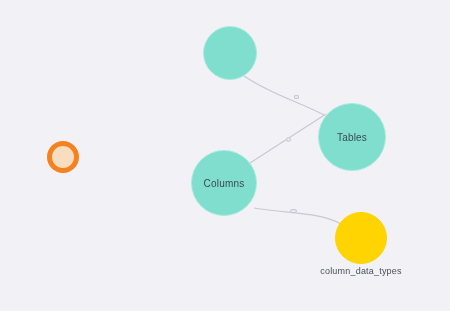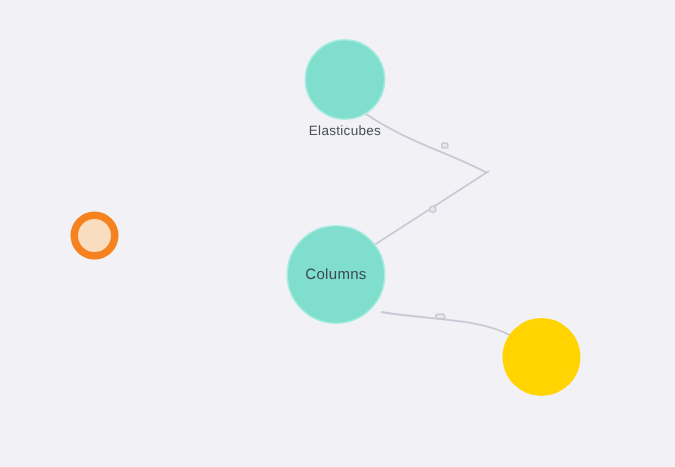--- a/index.html
+++ b/index.html
@@ -82,24 +82,28 @@
 
   <div class="edge-marker marker-square" style="left:294px; top:95px;"></div>
   <div class="edge-marker marker-dot" style="left:286px; top:137px;"></div>
   <div class="edge-marker marker-pill" style="left:290px; top:209px;"></div>
 
   <div class="node" style="left:47px; top:141px; width:32px; height:32px;
               background:#f9ddc0; border:5px solid #f5821f;"></div>
 
   <div class="node" style="left:203px; top:26px; width:54px; height:54px;
               background:#7fdecd; border:1px solid #a8ece0;"></div>
-  <div class="node-outer-label" style="left:170px; top:82px; width:120px;">Elasticubes</div>
 
+  <div class="node" style="left:318px; top:103px; width:68px; height:68px;
+              background:#7fdecd; border:1px solid #a8ece0;">
+    <span class="node-inner-label">Tables</span>
+  </div>
 
   <div class="node" style="left:191px; top:150px; width:66px; height:66px;
               background:#7fdecd; border:1px solid #a8ece0;">
     <span class="node-inner-label">Columns</span>
   </div>
 
   <div class="node" style="left:335px; top:212px; width:52px; height:52px;
               background:#ffd400; border:1px solid #ffd400;"></div>
+  <div class="node-outer-label" style="left:291px; top:266px; width:140px;">column_data_types</div>
 
 </div>
 
 </body></html>

